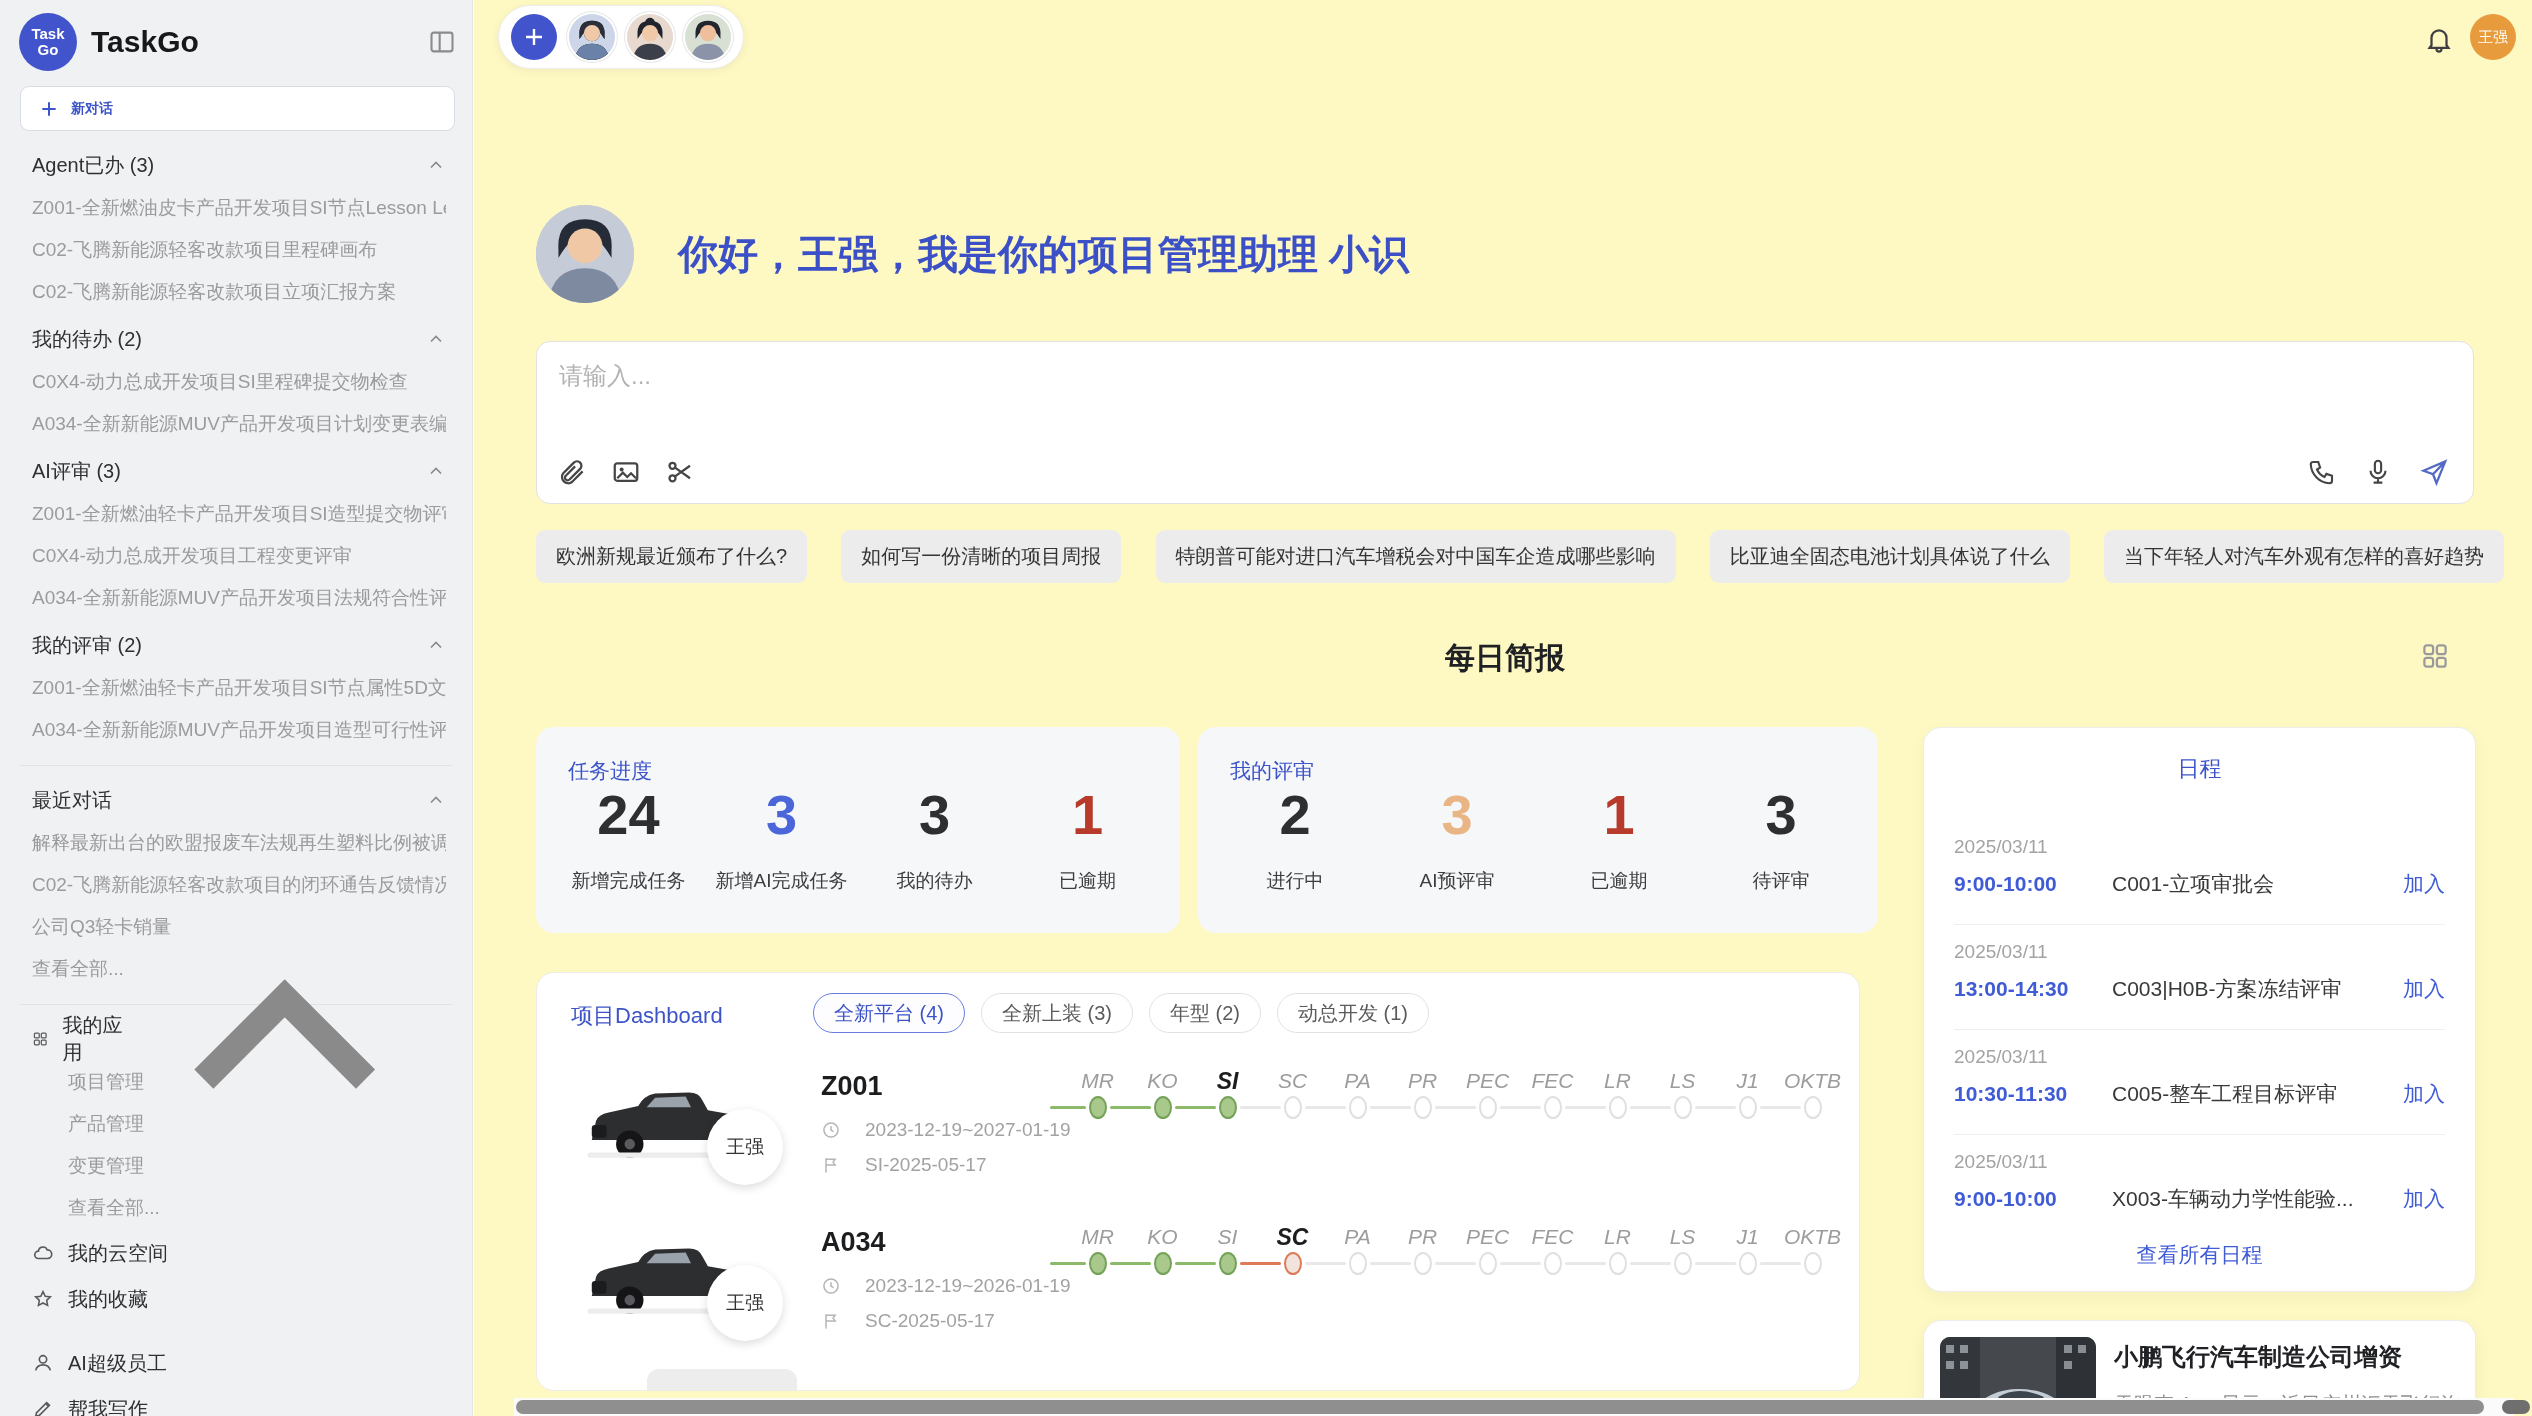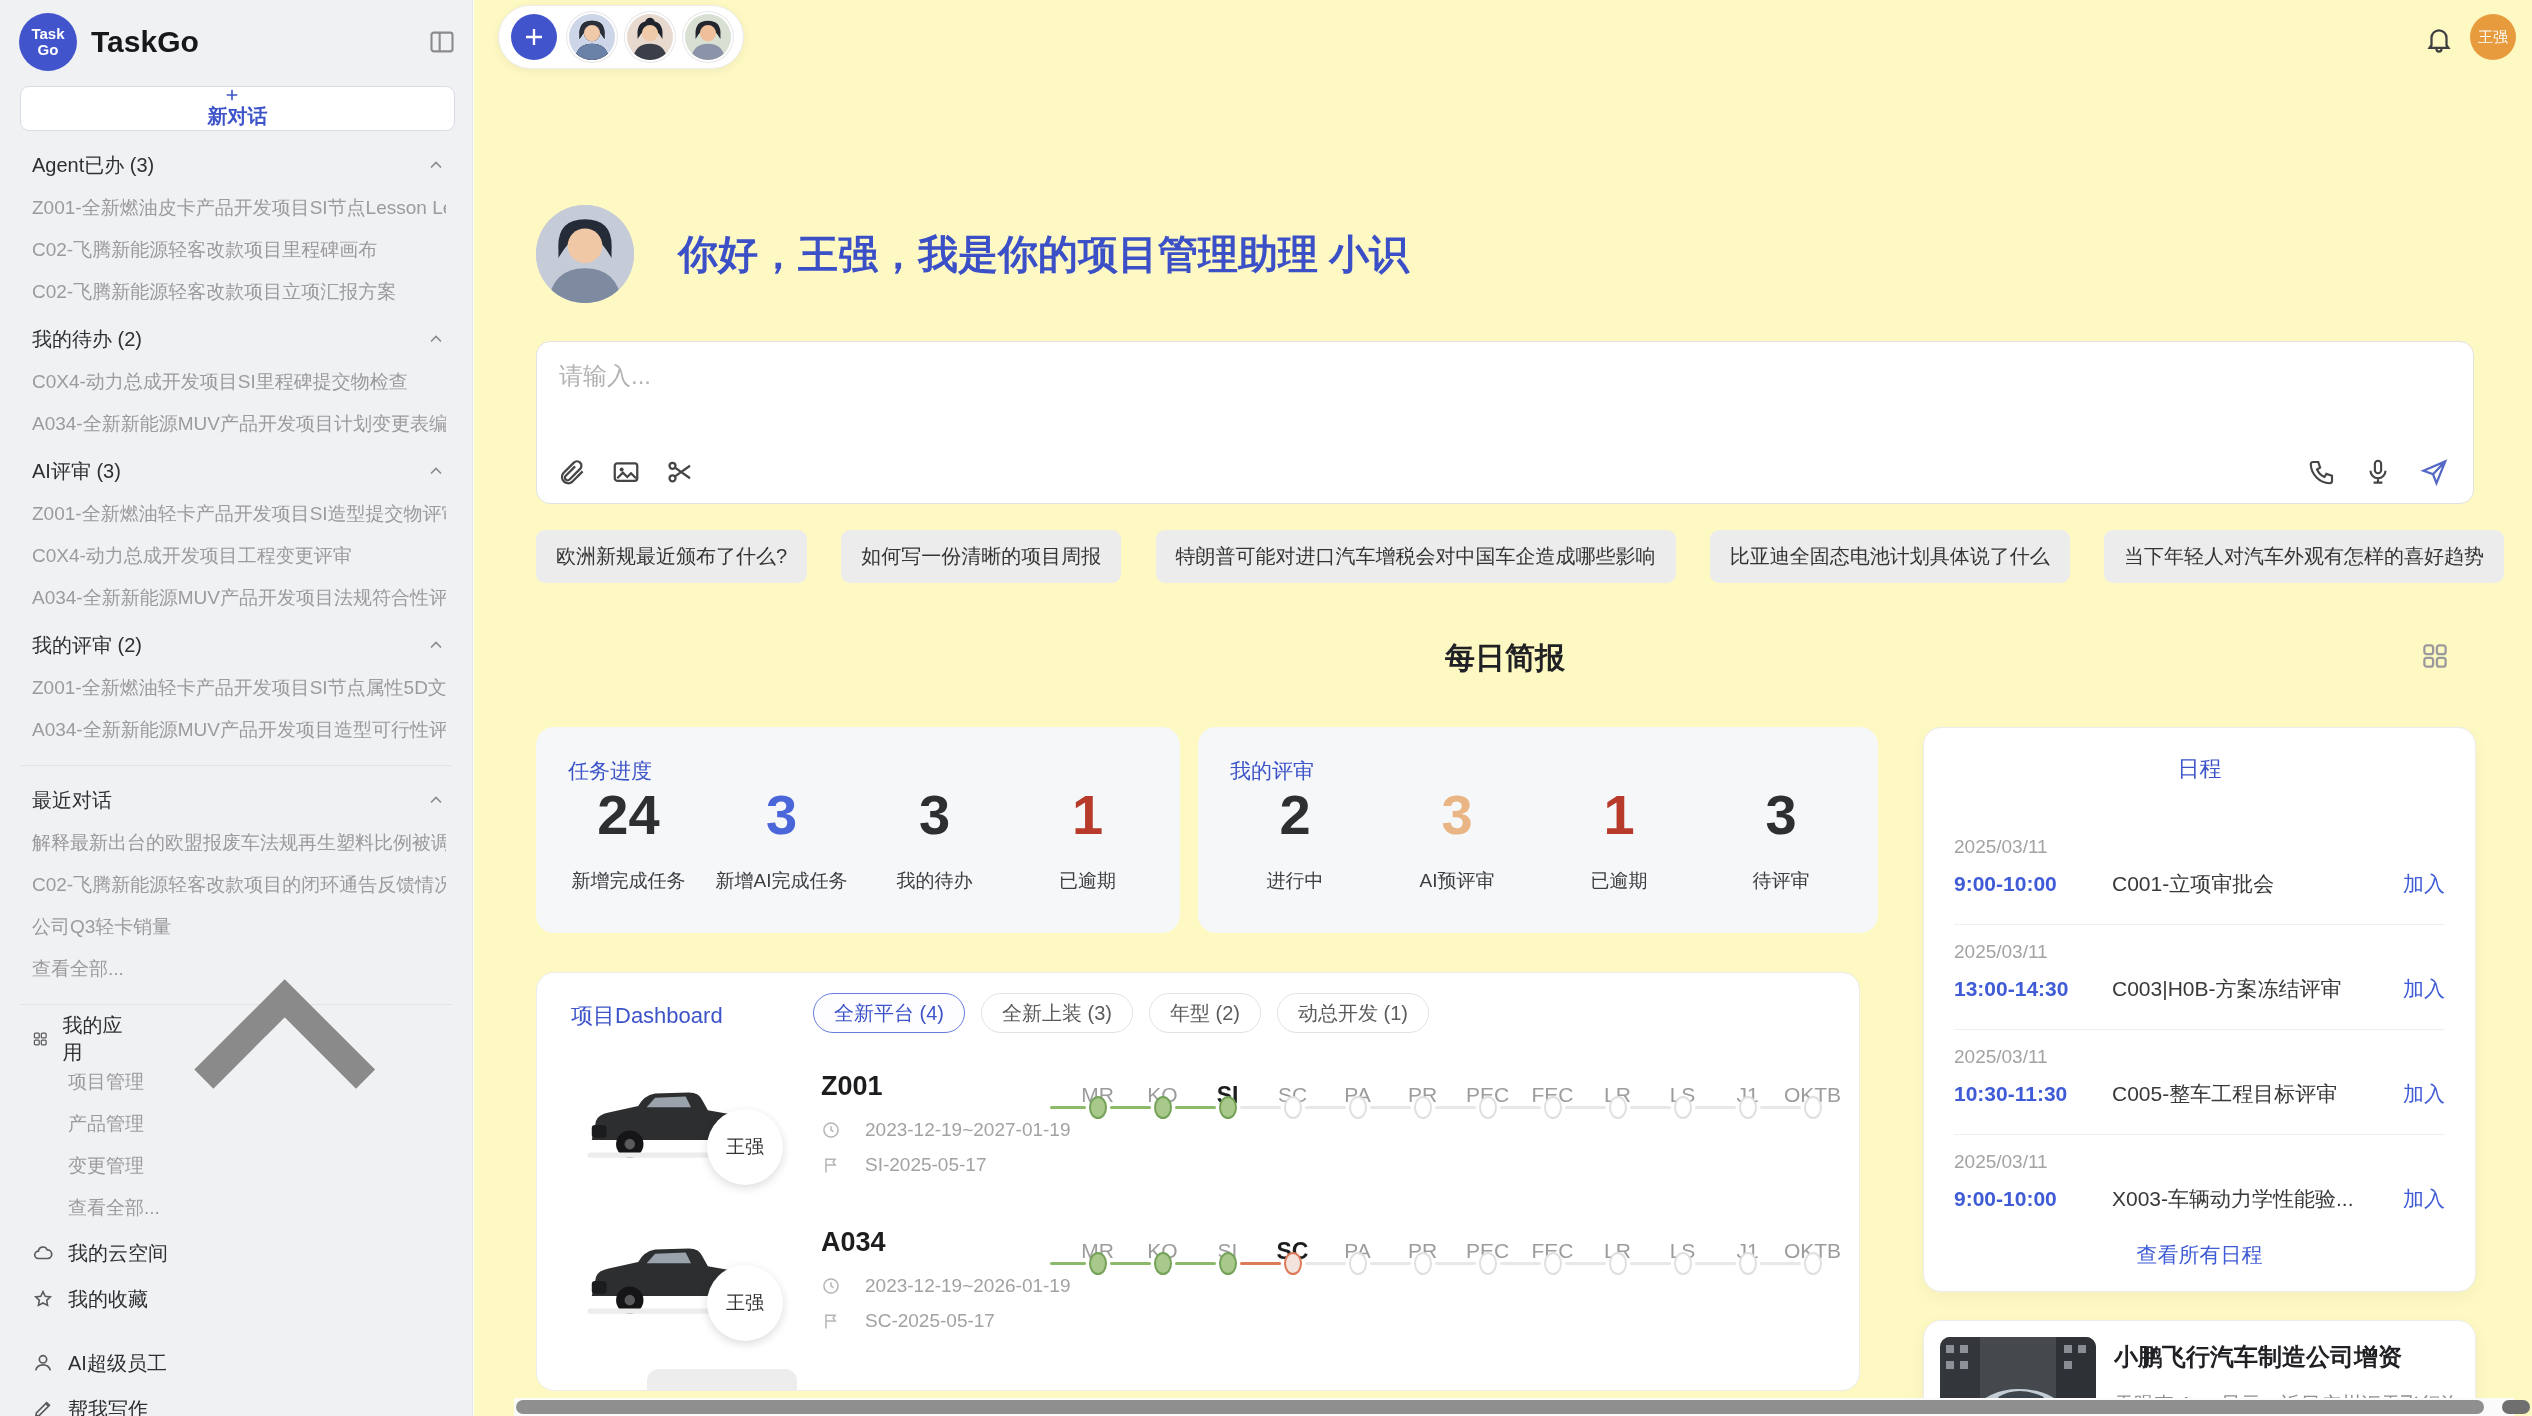--- a/index.html
+++ b/index.html
@@ -15,21 +15,21 @@
   .sidebar{ position:absolute; left:0; top:0; width:473px; height:1416px;
     background:#f0f1f3; border-right:1px solid #e3e4e6; overflow:hidden;}
   .side-head{ display:flex; align-items:center; padding:12px 16px 0 19px; height:72px; }
   .logo{ width:58px; height:58px; border-radius:50%; background:#4254cc; color:#fff;
     display:flex; flex-direction:column; align-items:center; justify-content:center;
     font-size:15px; line-height:16px; font-weight:bold; flex:0 0 auto;}
   .app-title{ font-size:30px; font-weight:bold; color:#17181a; margin-left:14px; flex:1;}
   .collapse-ic{ width:28px; height:28px; flex:0 0 auto;}
   .newchat{ margin:14px 18px 0 20px; height:45px; background:#fff; border:1px solid #d9dce4;
     border-radius:9px; display:flex; align-items:center; padding:0 18px; color:var(--blue);
-    font-size:20px; font-weight:bold; cursor:pointer; width:435px;flex-direction:column;}
+    font-size:14px; font-weight:bold; cursor:pointer; width:435px;}
   .newchat svg{ margin-right:12px; }
   .side-body{ padding:0 26px 0 32px; }
   .sec-h{ margin-top:20px; display:flex; align-items:center; justify-content:space-between;
     font-size:20px; color:#2f3033; height:28px; }
   .sec-h .chev{ width:20px; height:20px; }
   .s-item{ margin-top:16px; font-size:19px; color:#9b9b9d; white-space:nowrap;
     overflow:hidden; height:26px; line-height:26px; cursor:pointer;}
   .side-div{ height:1px; background:#e2e3e6; margin:22px -6px 0 -12px; }
   .apps-h{ margin-top:20px; display:flex; align-items:center; justify-content:space-between;
     font-size:20px; color:#2f3033; height:28px;}
@@ -102,21 +102,21 @@
   .proj-row.r0{ top:84px;} .proj-row.r1{ top:240px;}
   .car{ position:absolute; left:40px; top:12px; width:190px; height:108px;}
   .owner-badge{ position:absolute; left:170px; top:52px; width:76px; height:76px; border-radius:50%;
     background:#fff; box-shadow:0 3px 10px rgba(0,0,0,.14); display:flex; align-items:center;
     justify-content:center; font-size:19px; color:#333;}
   .proj-info{ position:absolute; left:284px; top:14px; width:250px;}
   .proj-name{ font-size:27px; font-weight:bold; color:#1c1d1f;}
   .meta{ display:flex; align-items:center; gap:24px; margin-top:17px; font-size:19px; color:#a2a2a4;}
   .meta svg{ width:20px; height:20px; flex:0 0 auto;}
   .ms{ position:absolute; left:528px; top:6px; width:780px; height:80px;}
-  .ms-lab{ position:absolute; top:18px; text-align:center; font-size:21px; color:#9c9c9e; height:28px; line-height:28px;}
+  .ms-lab{ position:absolute; top:4px; text-align:center; font-size:21px; color:#9c9c9e; height:28px; line-height:28px;font-style:italic;}
   .ms-lab.cur{ color:#1c1d1f; font-weight:bold; font-size:23px;}
   .ms-line{ position:absolute; top:43px; height:3px; background:var(--line); border-radius:2px;}
   .ms-node{ position:absolute; top:33px; width:18px; height:23px; border-radius:50%;
     background:#fff; border:2px solid #e0e0e0;}
   .ms-node.done{ background:var(--green-f); border-color:var(--green-b);}
   .ms-node.late{ background:var(--red-f); border-color:var(--red);}
   .row3-sliver{ position:absolute; left:110px; top:396px; width:150px; height:40px;
     background:#ededed; border-radius:12px;}
 
   

